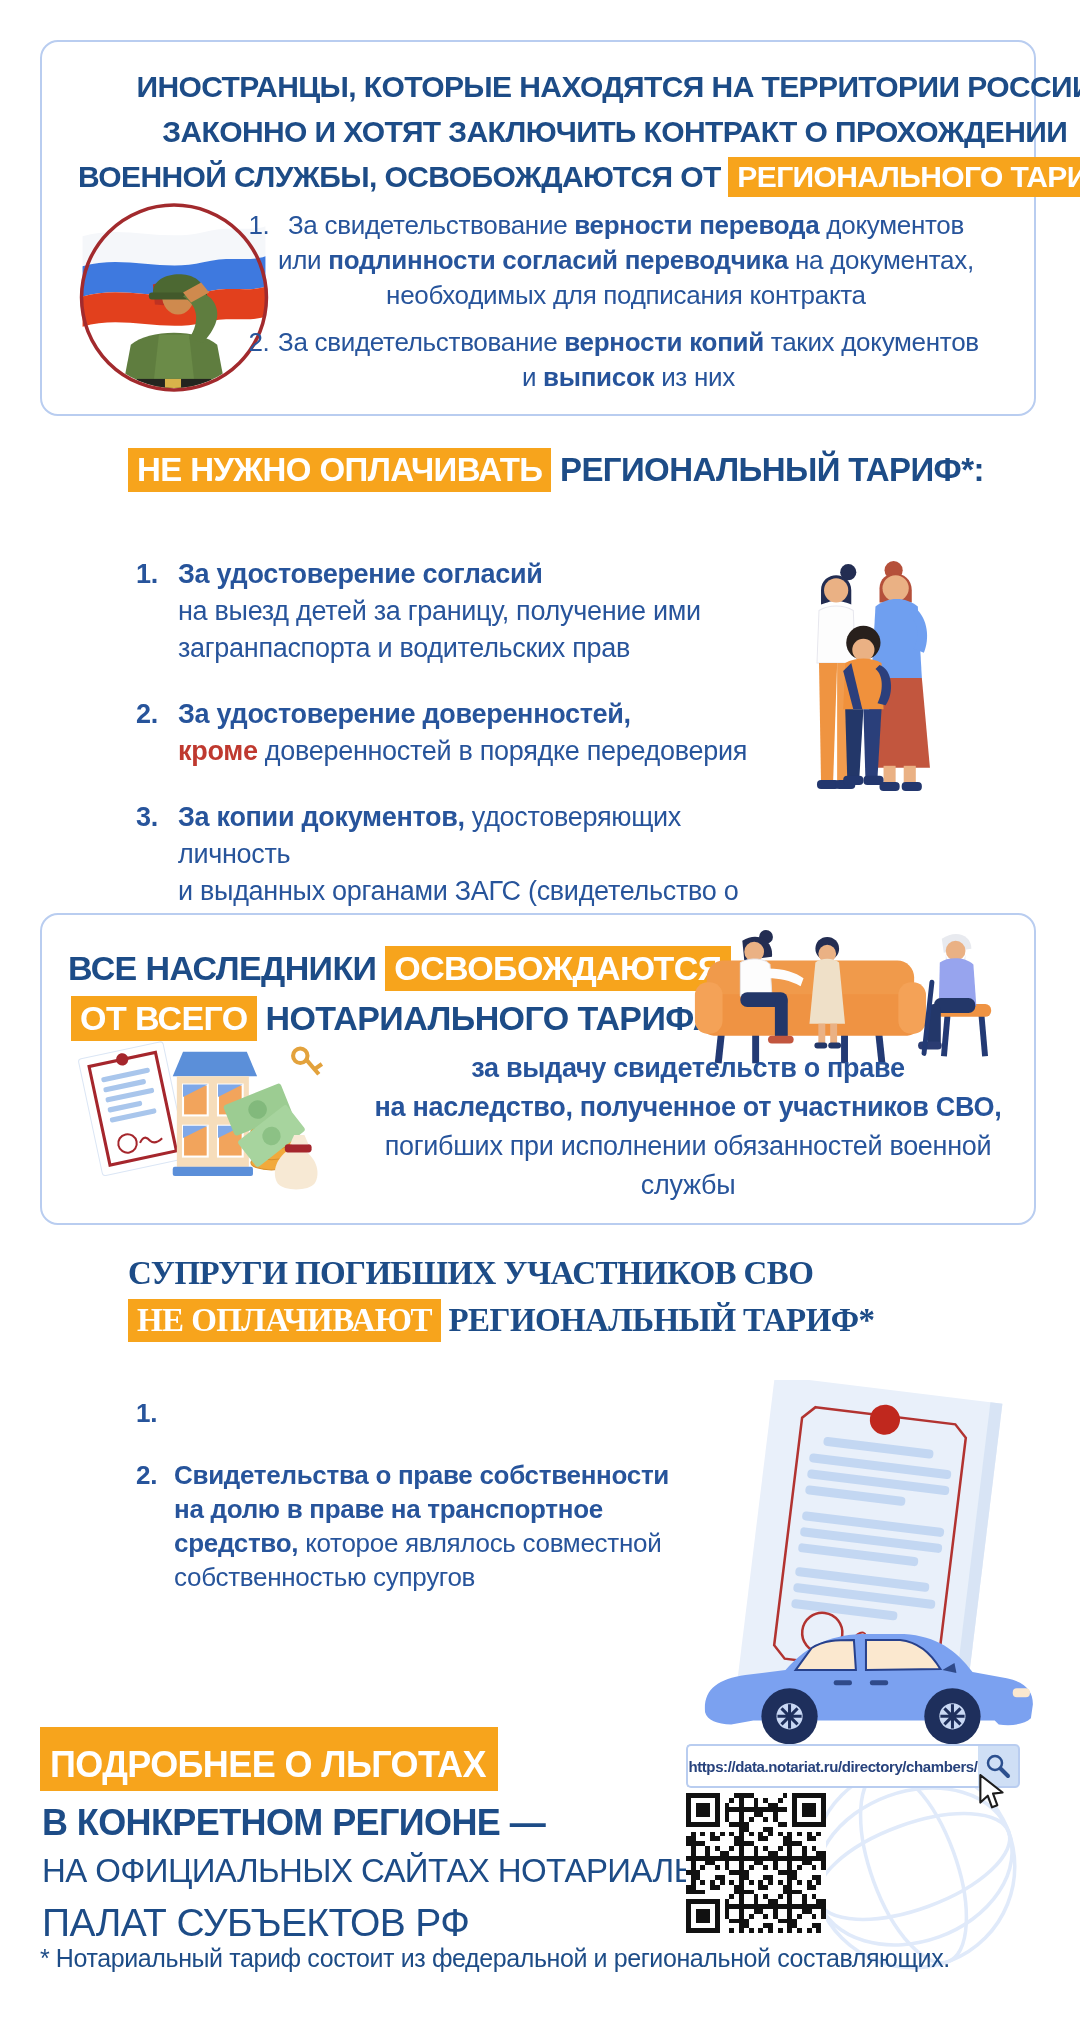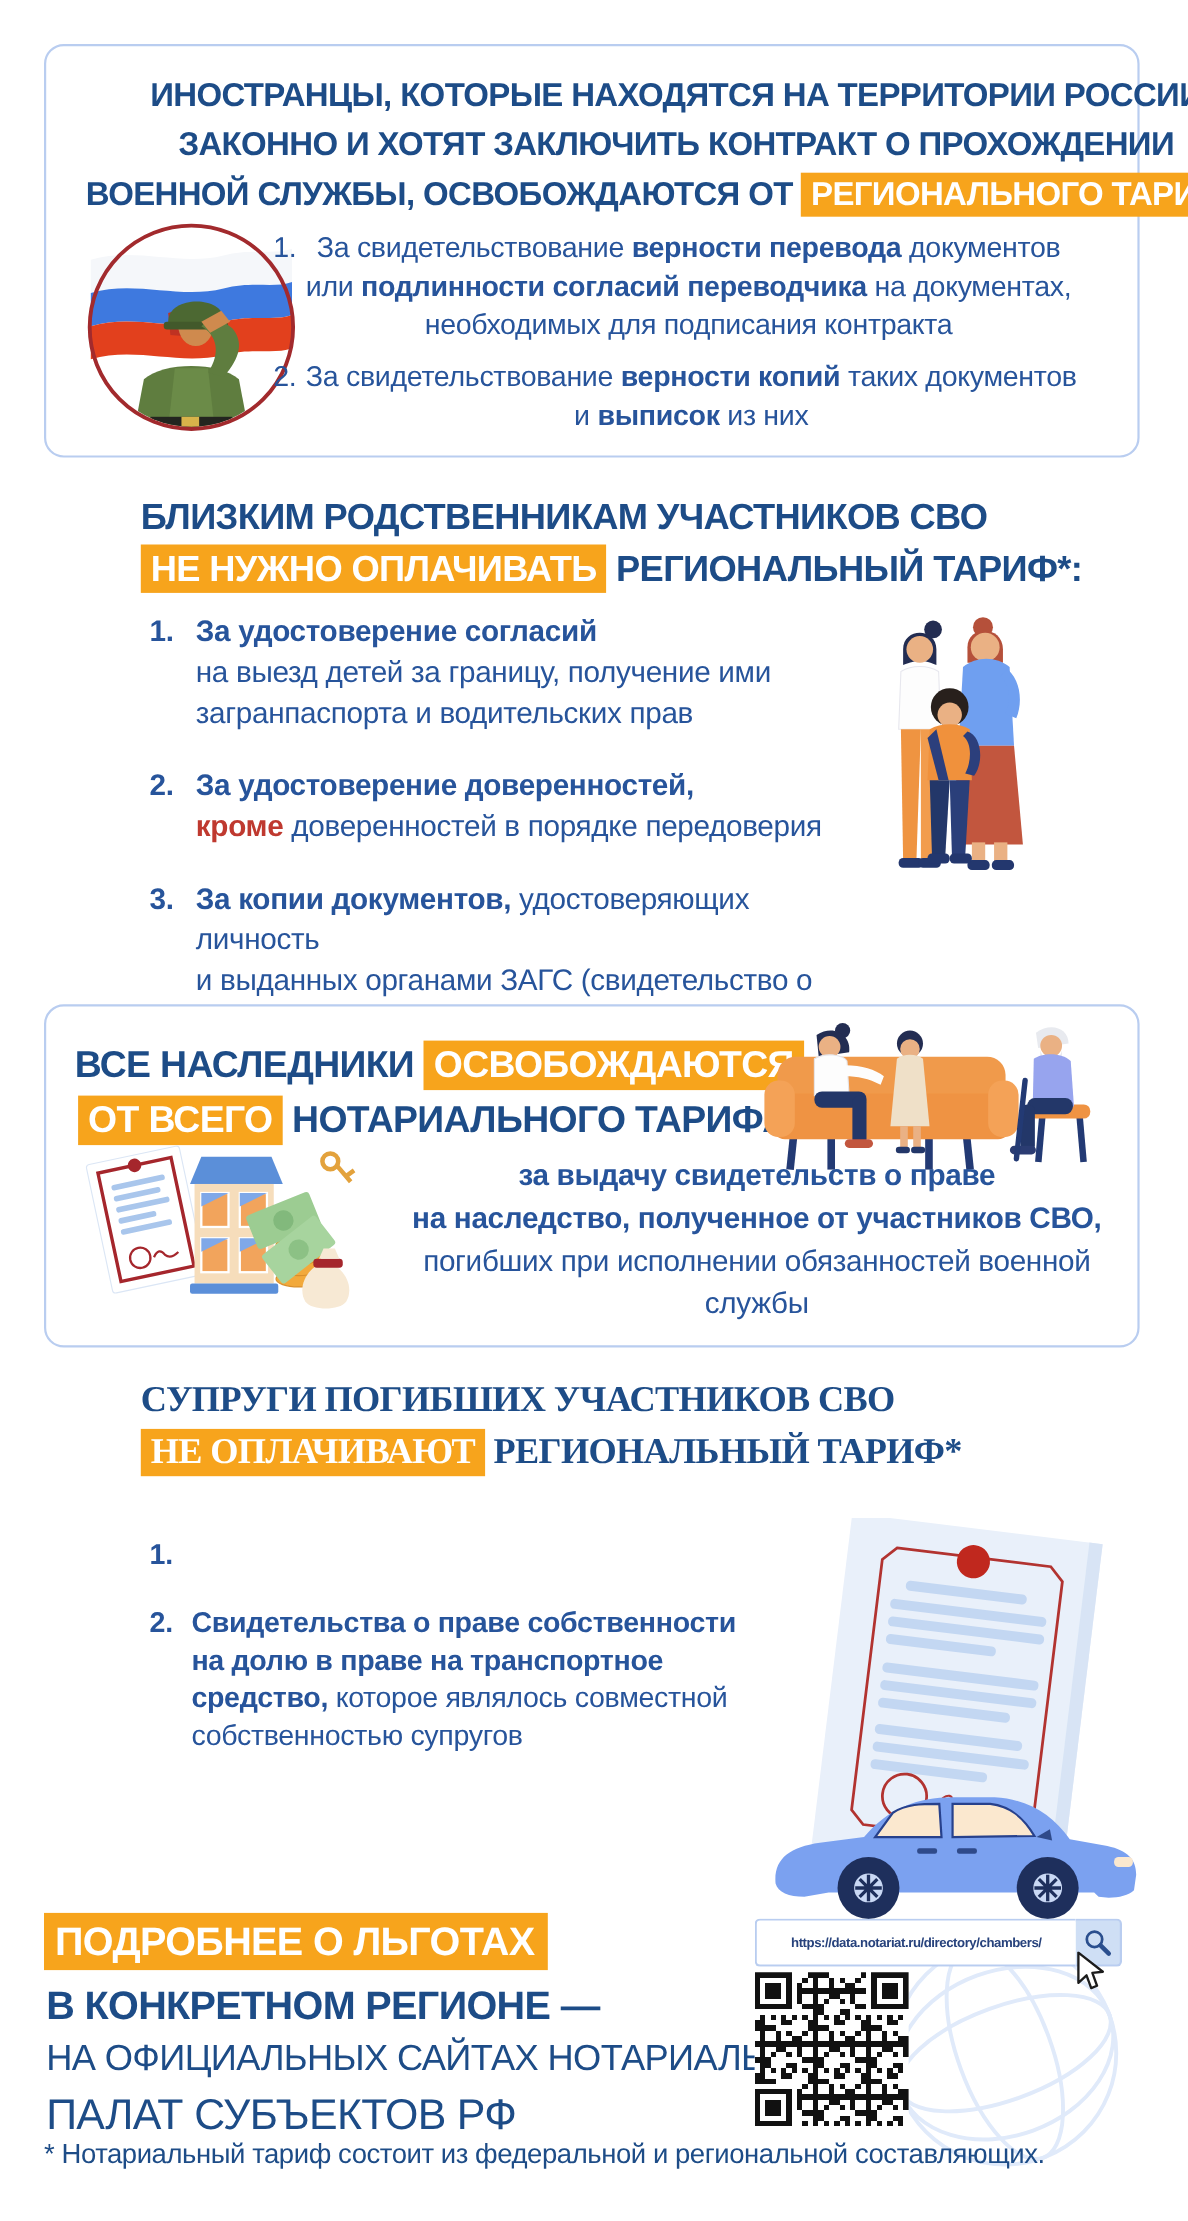--- a/index.html
+++ b/index.html
@@ -36,27 +36,27 @@
   #family{position:absolute;left:790px;top:550px;width:178px;height:242px;}
   #card2-title{position:absolute;left:26px;top:28px;font-size:34px;line-height:50px;}
   #couch{position:absolute;left:636px;top:12px;width:336px;height:158px;}
   #housedocs{position:absolute;left:32px;top:126px;width:252px;height:158px;}
   #card2-body{position:absolute;left:296px;top:134px;width:700px;font-size:27px;line-height:39px;white-space:pre-wrap;}
   #s4-title{position:absolute;left:128px;top:1250px;font-family:Liberation Serif, serif;}
   #s4-list{left:136px;top:1396px;width:575px;}
   #s4-list .item{margin-bottom:28px;line-height:34px;}
   #certcar{position:absolute;left:693px;top:1380px;width:357px;height:368px;}
   #f-hl{position:absolute;left:40px;top:1744px;font-size:36px;font-weight:700;letter-spacing:-0.6px;}
-  #f-hl .hl{padding:5px 12px 6px 10px;}
+  #f-hl .hl{padding:17px 12px 6px 10px;}
   #f-l2{position:absolute;left:42px;top:1802px;font-size:36px;font-weight:700;color:var(--c-navy);letter-spacing:-0.6px;white-space:pre;}
   #f-l3{position:absolute;left:42px;top:1852px;font-size:33px;color:var(--c-navy);letter-spacing:-0.6px;white-space:pre;}
   #f-l4{position:absolute;left:42px;top:1901px;font-size:39px;color:var(--c-navy);letter-spacing:-0.6px;white-space:pre;}
   #urlbar{position:absolute;left:686px;top:1744px;display:flex;align-items:stretch;height:44px;}
   #url-input{width:292px;background:#fff;border:2px solid var(--c-card-border);border-right:none;border-radius:5px 0 0 5px;
-             display:flex;align-items:center;justify-content:center;font-size:12px;font-weight:700;color:#27427c;letter-spacing:-0.4px;}
+             display:flex;align-items:center;justify-content:center;font-size:15px;font-weight:700;color:#27427c;letter-spacing:-0.4px;}
   #search-btn{width:42px;background:var(--c-btn);border:2px solid var(--c-card-border);border-left:none;border-radius:0 5px 5px 0;
               display:flex;align-items:center;justify-content:center;cursor:pointer;}
   #cursor{position:absolute;left:978px;top:1774px;width:28px;height:36px;}
   #globe{position:absolute;left:795px;top:1748px;width:238px;height:238px;}
   #qr{position:absolute;left:686px;top:1793px;width:140px;height:140px;background:#fff;}
   #footnote{position:absolute;left:40px;top:1944px;font-size:25px;color:var(--c-navy);letter-spacing:-0.4px;}
 </style>
 </head>
 <body>
 
@@ -101,21 +101,20 @@
       </div>
       <div class="item">
         <span class="num">2.</span>
         <span class="txt"><span>За свидетельствование </span><span class="b">верности копий</span><span> таких документов
 и </span><span class="b">выписок</span><span> из них</span></span>
       </div>
     </div>
   </div>
 
   <div class="h2" id="s2-title">
-    <div><span>БЛИЗКИМ РОДСТВЕННИКАМ УЧАСТНИКОВ СВО</span></div>
     <div><span class="hl">НЕ НУЖНО ОПЛАЧИВАТЬ</span><span> РЕГИОНАЛЬНЫЙ ТАРИФ*:</span></div>
   </div>
   <div class="list numb" id="s2-list">
     <div class="item">
       <span class="num">1.</span>
       <span class="txt"><span class="b">За удостоверение согласий</span><span>
 на выезд детей за границу, получение ими
 загранпаспорта и водительских прав</span></span>
     </div>
     <div class="item">

